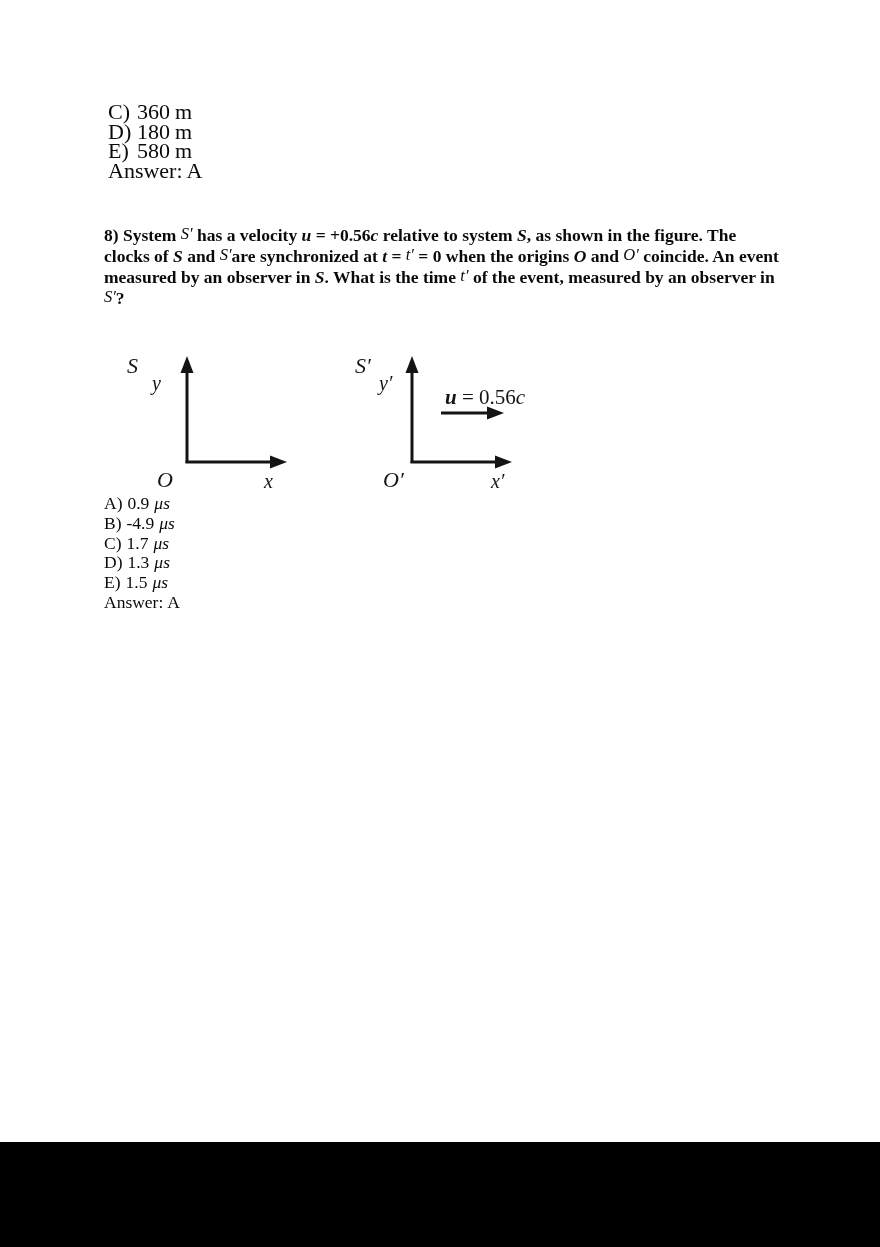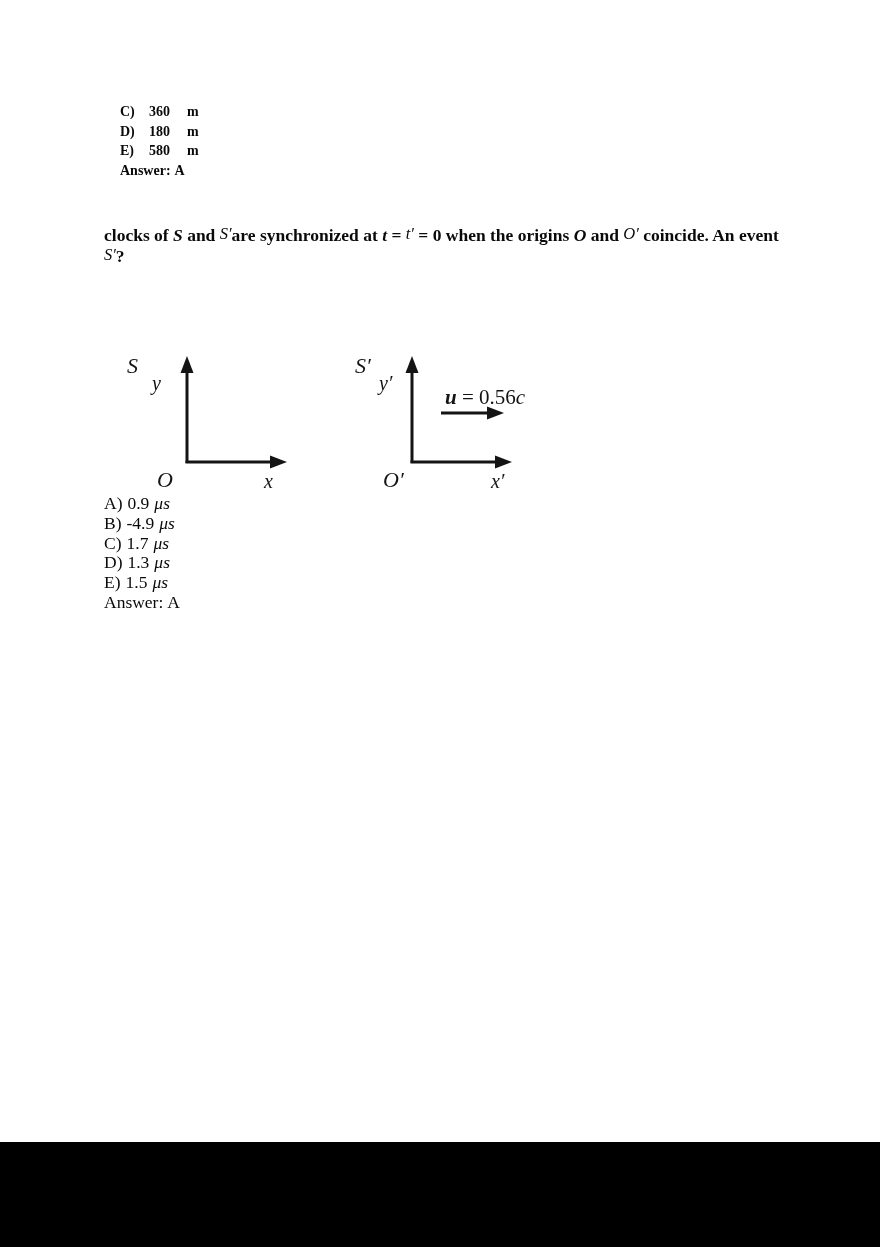--- a/index.html
+++ b/index.html
@@ -1,21 +1,21 @@
 <!DOCTYPE html>
 <html><head>
 <meta charset="utf-8">
 <style>
   html,body{margin:0;padding:0;}
   body{
     width:880px;height:1247px;position:relative;background:#ffffff;
     font-family:"Liberation Serif", serif;color:#0a0a0a;overflow:hidden;
   }
   
-  .prev-block{position:absolute;left:120px;top:102px;font-size:14px;line-height:19.7px;font-weight:bold;}
+  .prev-block{position:absolute;left:108px;top:102px;font-size:22px;line-height:19.7px;}
   .opt-row{white-space:nowrap;}
   .opt-label-wide{display:inline-block;width:29px;}
   .opt-value-wide{display:inline-block;width:38px;}
   .answer-row .ans-label{margin-right:4px;}
   
   .question{position:absolute;left:104px;top:225px;width:700px;
     font-size:17.5px;line-height:21px;font-weight:bold;}
   .qline{white-space:nowrap;}
   .s-b{font-weight:bold;font-style:normal;}
   .s-bi{font-weight:bold;font-style:italic;}
@@ -48,21 +48,23 @@
   </div>
   <div class="opt-row">
     <span class="opt-label-wide">E)</span><span class="opt-value-wide">580</span><span>m</span>
   </div>
   <div class="opt-row answer-row">
     <span class="ans-label">Answer:</span><span>A</span>
   </div>
 </div>
 
 <div class="question">
+    <div class="qline"><span class="s-b">8) System </span><span class="s-i">S′</span><span class="s-b"> has a velocity </span><span class="s-bi">u</span><span class="s-b"> = +0.56</span><span class="s-bi">c</span><span class="s-b"> relative to system </span><span class="s-bi">S</span><span class="s-b">, as shown in the figure. The</span></div>
     <div class="qline"><span class="s-b">clocks of </span><span class="s-bi">S</span><span class="s-b"> and </span><span class="s-i">S′</span><span class="s-b">are synchronized at </span><span class="s-bi">t</span><span class="s-b"> = </span><span class="s-i">t′</span><span class="s-b"> = 0 when the origins </span><span class="s-bi">O</span><span class="s-b"> and </span><span class="s-i">O′</span><span class="s-b"> coincide. An event</span></div>
+    <div class="qline"><span class="s-b">measured by an observer in </span><span class="s-bi">S</span><span class="s-b">. What is the time </span><span class="s-i">t′</span><span class="s-b"> of the event, measured by an observer in</span></div>
     <div class="qline"><span class="s-i">S′</span><span class="s-b">?</span></div>
   </div>
 
 <svg class="figure-svg" width="460" height="150" viewBox="0 0 460 150">
 
   <g>
     <line x1="87" y1="18" x2="87" y2="113" stroke="#141414" stroke-width="3"></line>
     <polygon points="87,6 80.5,23 93.5,23" fill="#141414"></polygon>
     <line x1="85.5" y1="112" x2="176" y2="112" stroke="#141414" stroke-width="3"></line>
     <polygon points="187,112 170,105.5 170,118.5" fill="#141414"></polygon>

